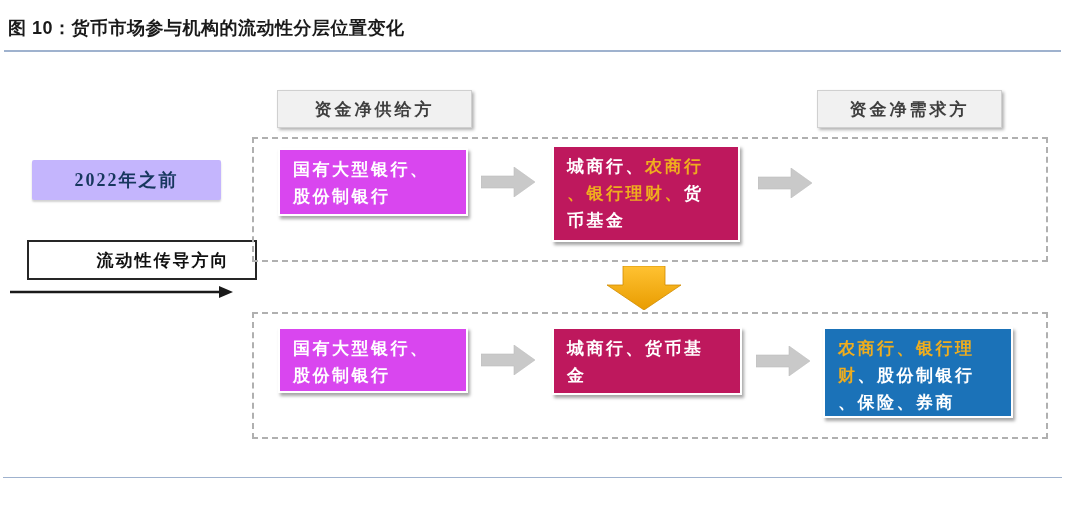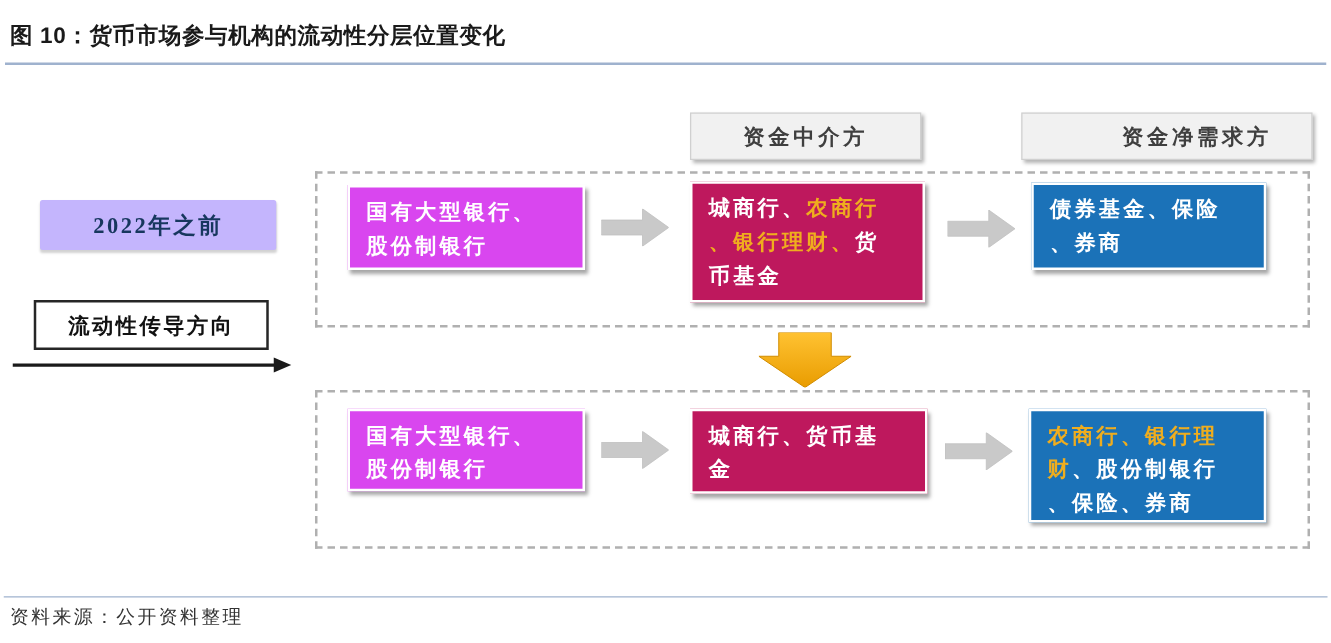--- a/index.html
+++ b/index.html
@@ -16,34 +16,34 @@
   .title-rule{position:absolute;left:4px;top:50px;width:1057px;height:2px;background:#9FB2CE;}
   
   .col-header{
     position:absolute;top:90px;height:36px;background:#f1f1f1;
     border:1px solid #d0d0d0;box-shadow:2px 2px 3px rgba(0,0,0,.3);
     display:flex;align-items:center;justify-content:center;
     font-size:17px;font-weight:bold;color:#3f3f3f;letter-spacing:3px;
   }
   #hdr1{left:277px;width:193px;}
   #hdr2{left:552px;width:183px;}
-  #hdr3{left:817px;width:183px;padding-left:48px;}
+  #hdr3{left:817px;width:183px;}
   
   .period-label{
     position:absolute;left:32px;width:189px;height:40px;background:#c4b5fd;
     border-radius:2px;box-shadow:0 2px 2px rgba(0,0,0,.18);
     display:flex;align-items:center;justify-content:center;
     font-size:18px;font-weight:bold;color:#17375E;letter-spacing:2px;
   }
   #period-before{top:160px;}
   #period-after{top:338px;}
   .direction-box{
     position:absolute;left:27px;top:240px;width:184px;height:36px;background:#fff;
     border:2px solid #262626;display:flex;align-items:center;justify-content:center;
-    font-size:17px;font-weight:bold;color:#111;letter-spacing:2px;
+    font-size:17px;font-weight:bold;color:#111;letter-spacing:2px;padding-left:42px;
   }
   .direction-arrow{position:absolute;left:10px;top:284px;}
   
   .stage{position:absolute;left:252px;width:792px;border:2px dashed #b0b0b0;background:transparent;}
   #stage-top{top:137px;height:121px;}
   #stage-bottom{top:312px;height:123px;}
   
   .flow-box{
     position:absolute;border:2px solid #fff;box-shadow:2px 3px 3px rgba(0,0,0,.35);
     box-sizing:border-box;color:#fff;font-weight:bold;font-size:17px;
@@ -78,21 +78,21 @@
   }
 </style>
 </head>
 <body>
 
 <div id="canvas">
 
   <div class="fig-title">图 10：货币市场参与机构的流动性分层位置变化</div>
   <div class="title-rule"></div>
 
-  <div class="col-header" id="hdr2">资金中介方</div>
+  <div class="col-header" id="hdr1">资金净供给方</div>
   <div class="col-header" id="hdr3">资金净需求方</div>
 
   <div class="period-label" id="period-before">2022年之前</div>
   <div class="direction-box">流动性传导方向</div>
   <svg class="direction-arrow" width="224" height="16" viewBox="0 0 224 16">
     <line x1="0" y1="8" x2="210" y2="8" stroke="#1a1a1a" stroke-width="2.6"></line>
     <polygon points="209,2 223,8 209,14" fill="#1a1a1a"></polygon>
   </svg>
 
   <div class="stage" id="stage-top"></div>
@@ -103,23 +103,20 @@
   </div>
   <svg class="h-arrow" id="arr-r1-1" viewBox="0 0 54 30">
     <path d="M0 9 L33 9 L33 0 L54 15 L33 30 L33 21 L0 21 Z" fill="#C9C9C9" stroke="#bdbdbd" stroke-width="0.6"></path>
   </svg>
   <div class="flow-box bg-darkgreen" id="r1-mid">
     <span class="flow-text"><span class="seg white">城商行、</span><span class="seg gold">农商行、银行理财、</span><span class="seg white">货币基金</span></span>
   </div>
   <svg class="h-arrow" id="arr-r1-2" viewBox="0 0 54 30">
     <path d="M0 9 L33 9 L33 0 L54 15 L33 30 L33 21 L0 21 Z" fill="#C9C9C9" stroke="#bdbdbd" stroke-width="0.6"></path>
   </svg>
-  <div class="flow-box bg-blue" id="r1-demand">
-    <span class="flow-text"><span class="seg white">债券基金、保险、券商</span></span>
-  </div>
 
   <svg class="down-arrow" viewBox="0 0 74 44">
     <defs>
       <linearGradient id="og" x1="0" y1="0" x2="0" y2="1">
         <stop offset="0" stop-color="#FFC232"></stop>
         <stop offset="1" stop-color="#E99C00"></stop>
       </linearGradient>
     </defs>
     <path d="M16 0 L58 0 L58 19 L74 19 L37 44 L0 19 L16 19 Z" fill="url(#og)" stroke="#D18C00" stroke-width="0.8"></path>
   </svg>
@@ -134,15 +131,14 @@
     <span class="flow-text"><span class="seg white">城商行、货币基金</span></span>
   </div>
   <svg class="h-arrow" id="arr-r2-2" viewBox="0 0 54 30">
     <path d="M0 9 L33 9 L33 0 L54 15 L33 30 L33 21 L0 21 Z" fill="#C9C9C9" stroke="#bdbdbd" stroke-width="0.6"></path>
   </svg>
   <div class="flow-box bg-blue" id="r2-demand">
     <span class="flow-text"><span class="seg gold">农商行、银行理财</span><span class="seg white">、股份制银行、保险、券商</span></span>
   </div>
 
   <div class="footer-rule"></div>
-  <div class="source-text">资料来源：公开资料整理</div>
 
 </div>
 
 </body></html>

